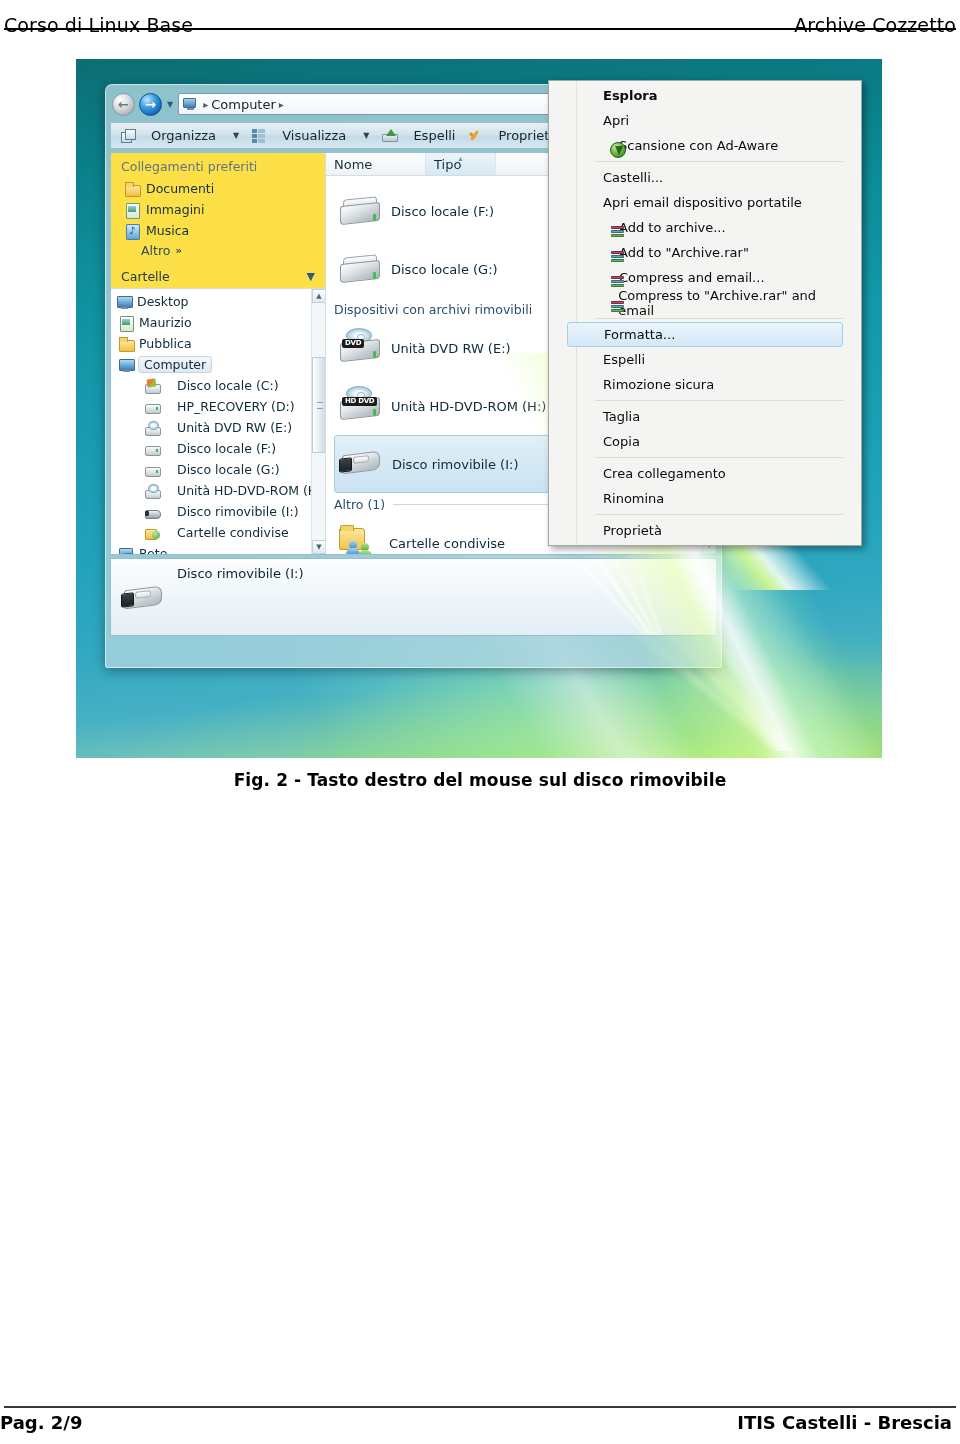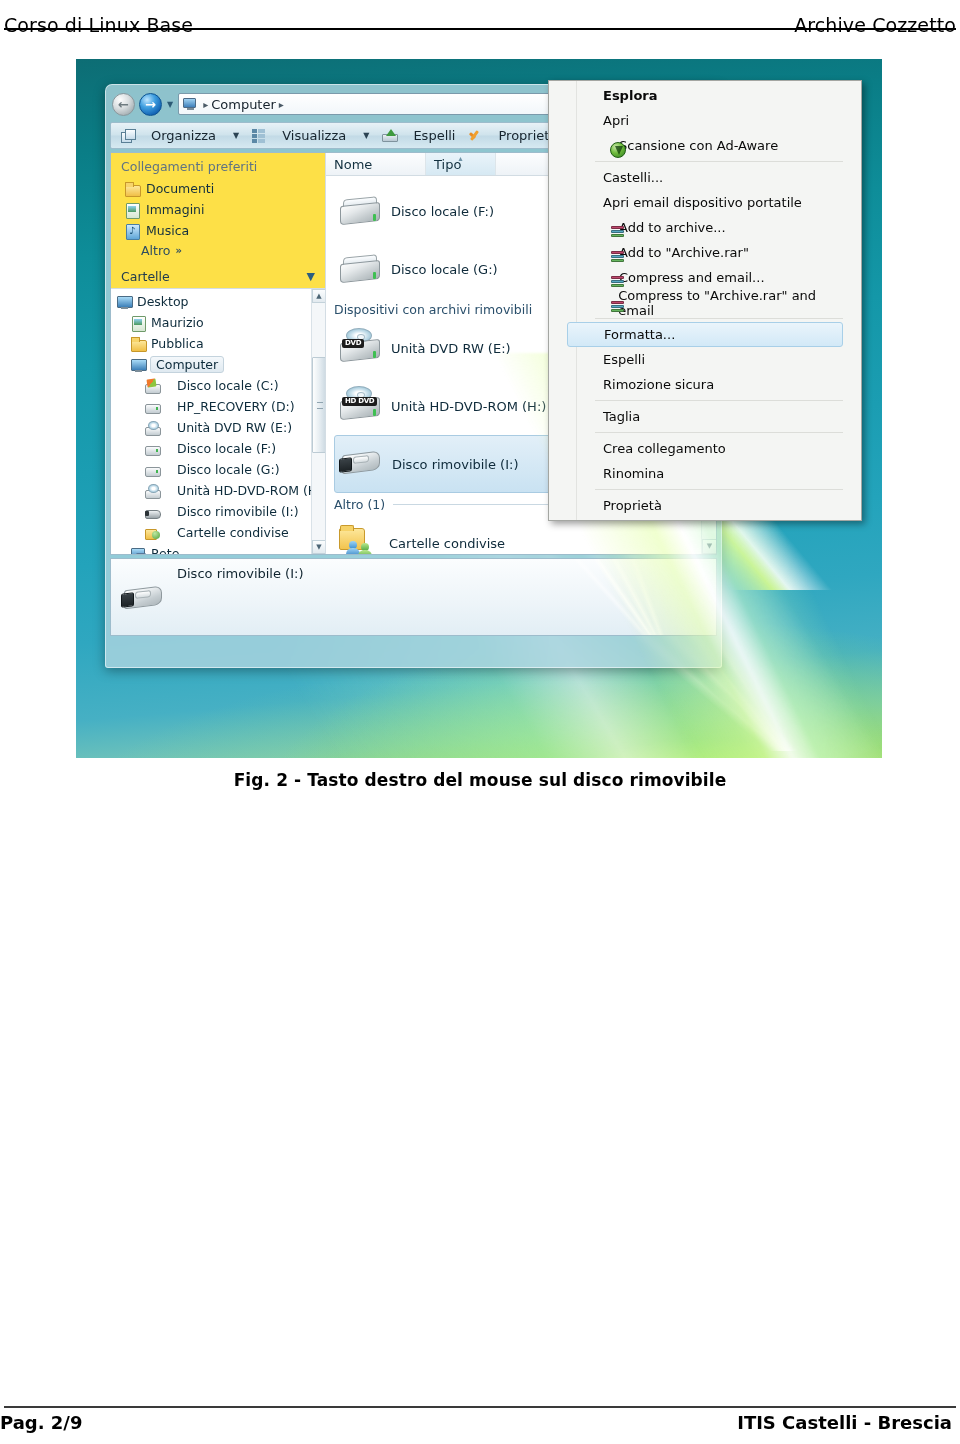--- a/index.html
+++ b/index.html
@@ -394,21 +394,21 @@
   .tree-item {
     display: flex;
     align-items: center;
     gap: 5px;
     height: 21px;
     padding-left: 6px;
     font-size: 12.5px;
     color: #0d2b3b;
     white-space: nowrap;
   }
-  .tree-item.lvl1 { padding-left: 20px; }
+  .tree-item.lvl1 { padding-left: 8px; }
   .tree-item.lvl2 { padding-left: 34px; gap: 17px; }
   .tree-item.selected .lbl {
     background: linear-gradient(#f4f8fb, #dfe9f0);
     border: 1px solid #c4d3dd;
     border-radius: 3px;
     padding: 0 5px;
     margin-left: -1px;
   }
   .tree-scroll {
     position: absolute;
@@ -1310,20 +1310,23 @@
       </div>
       <div class="ctx-item">
         <span>Rimozione sicura</span>
       </div>
 
       <div class="ctx-sep"></div>
 
       <div class="ctx-item">
         <span>Taglia</span>
       </div>
+      <div class="ctx-item">
+        <span>Copia</span>
+      </div>
 
       <div class="ctx-sep"></div>
 
       <div class="ctx-item">
         <span>Crea collegamento</span>
       </div>
       <div class="ctx-item">
         <span>Rinomina</span>
       </div>
 

